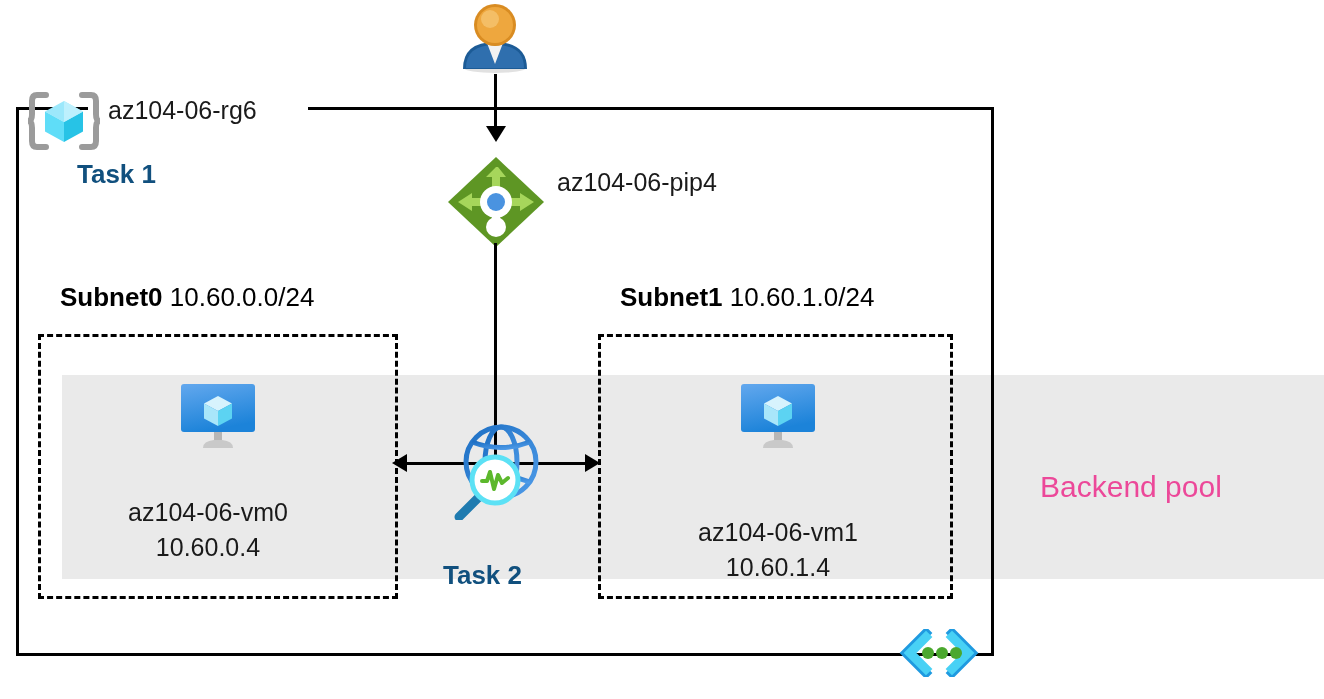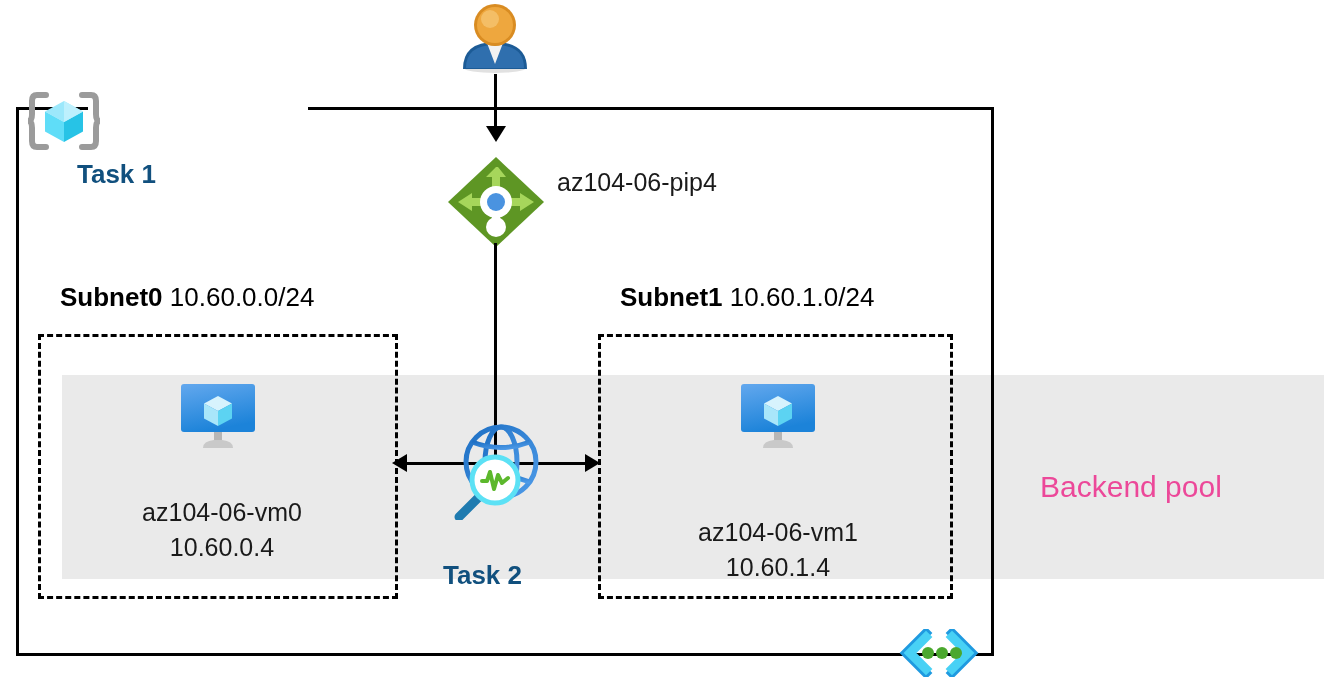--- a/index.html
+++ b/index.html
@@ -154,21 +154,21 @@
   .vm0-icon { left: 178px; top: 382px; }
   .vm1-icon { left: 738px; top: 382px; }
 
   .vm-labels {
     font-size: 25px;
     line-height: 35px;
     color: #1a1a1a;
     text-align: center;
     white-space: nowrap;
   }
-  .vm0-labels { left: 62px;  top: 495px; width: 320px; }
+  .vm0-labels { left: 48px;  top: 495px; width: 320px; }
   .vm1-labels { left: 618px; top: 495px; width: 320px; margin-top: 20px; }
 
   
   .nw-icon {
     left: 451px;
     top: 420px;
     width: 92px;
     height: 100px;
   }
   
@@ -230,20 +230,21 @@
   <div class="abs rg-icon">
     <svg width="72" height="58" viewBox="0 0 72 58">
       <path d="M18 3 L9 3 Q4 3 4 9 L4 22 Q4 28 1 29 Q4 30 4 36 L4 49 Q4 55 9 55 L18 55" fill="none" stroke="#9b9b9b" stroke-width="6" stroke-linecap="round"></path>
       <path d="M54 3 L63 3 Q68 3 68 9 L68 22 Q68 28 71 29 Q68 30 68 36 L68 49 Q68 55 63 55 L54 55" fill="none" stroke="#9b9b9b" stroke-width="6" stroke-linecap="round"></path>
       <polygon points="36,9 55,19.5 36,30 17,19.5" fill="#9ce8fb"></polygon>
       <polygon points="17,19.5 36,30 36,50 17,39.5" fill="#5fddf8"></polygon>
       <polygon points="36,30 55,19.5 55,39.5 36,50" fill="#27c3e6"></polygon>
       <polygon points="36,9 55,19.5 36,30" fill="#bdf0fd"></polygon>
     </svg>
   </div>
+  <div class="abs rg-label">az104-06-rg6</div>
   <div class="abs task1-label">Task 1</div>
 
   <div class="abs user-icon">
     <svg width="74" height="72" viewBox="0 0 74 72">
       <ellipse cx="37" cy="66" rx="31" ry="5" fill="#c9c9c9" opacity="0.55"></ellipse>
       <path d="M5 67 Q5 40 37 40 Q69 40 69 67 Z" fill="#1c5b96"></path>
       <path d="M8 66 Q8 43 37 43 Q66 43 66 66 Z" fill="#2f6fae"></path>
       <path d="M29 41 L37 62 L45 41 Q37 46 29 41 Z" fill="#f2f2f2"></path>
       <circle cx="37" cy="23" r="21" fill="#d98c22"></circle>
       <circle cx="37" cy="23" r="18" fill="#eea73e"></circle>

